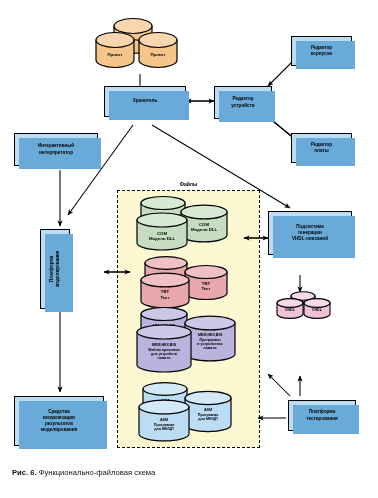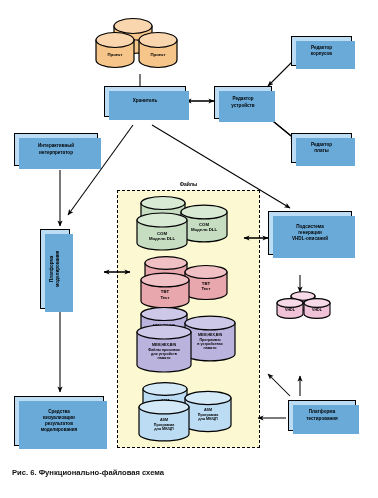--- a/index.html
+++ b/index.html
@@ -52,21 +52,21 @@
     white-space:pre-line;
   }
 
   
   .caption{
     position:absolute;left:12px;top:468px;
     font-size:7.6px;color:#111;
     font-family:"Liberation Sans","DejaVu Sans",sans-serif;
   }
   .caption b{font-weight:bold;}
-  .caption span.txt{font-weight:bold;}
+  .caption span.txt{font-weight:normal;}
   .rule{
     position:absolute;left:12px;top:460px;width:354px;height:1px;
     background:#ffffff;
   }
 </style>
 </head>
 <body>
 
 <div id="canvas">
 

